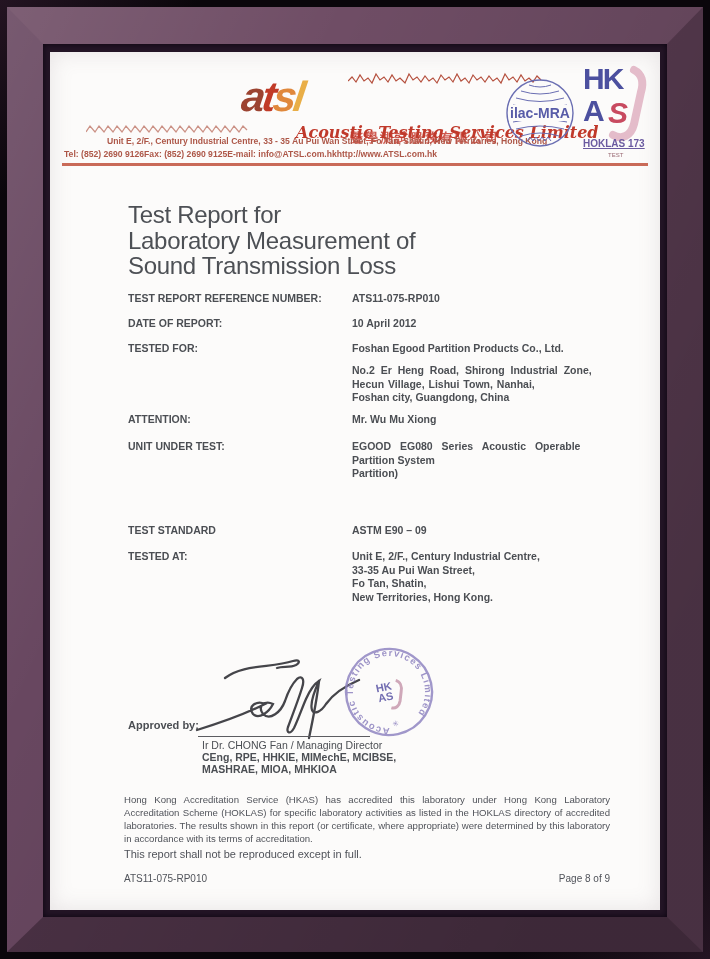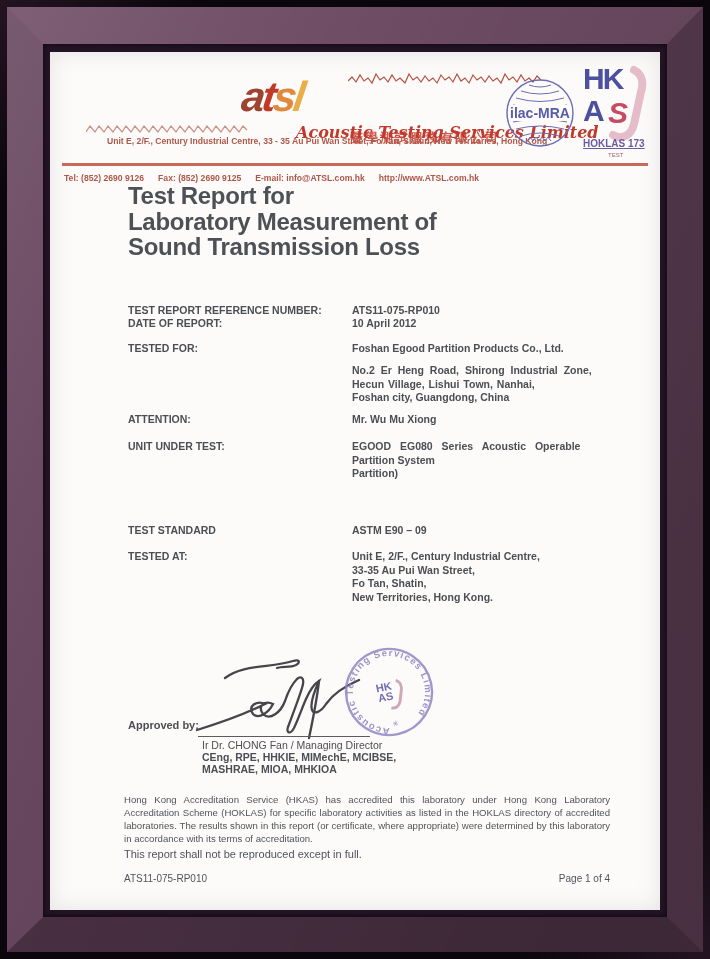--- a/index.html
+++ b/index.html
@@ -30,35 +30,35 @@
     font-style:italic;font-weight:900;font-size:42px;letter-spacing:-3px;line-height:1;}
   .atsl-logo .l-a{color:#9c4331}.atsl-logo .l-t{color:#c13a27}
   .atsl-logo .l-s{color:#e0883c}.atsl-logo .l-l{color:#e9ae47}
   .hdr-chinese{position:absolute;left:300px;top:54px;font-size:13px;font-weight:bold;
     letter-spacing:2px;color:#cf5a50;white-space:nowrap;margin-top:23px;}
   .hdr-script{position:absolute;left:246px;top:71px;font-family:"DejaVu Serif",serif;
     font-style:italic;font-weight:bold;font-size:16px;color:#c0392b;white-space:nowrap;}
   .hdr-address{position:absolute;left:14px;top:84px;width:530px;font-size:8.6px;
     font-weight:bold;color:#ad5748;white-space:nowrap;padding-left:43px;}
   .hdr-contact{position:absolute;left:14px;top:97px;width:530px;font-size:8.6px;
-    font-weight:bold;color:#ad5748;display:flex;gap:14px;white-space:nowrap;margin-top:24px;}
+    font-weight:bold;color:#ad5748;display:flex;white-space:nowrap;}
   .hdr-rule{position:absolute;left:12px;top:111px;width:586px;height:2.5px;background:#c96a58;}
   .ilac-logo{position:absolute;left:455px;top:26px;}
   .hkas-logo{position:absolute;left:532px;top:10px;}
 
   
-  .title{position:absolute;left:78px;top:131px;font-size:24px;font-weight:bold;
+  .title{position:absolute;left:78px;top:150px;font-size:24px;font-weight:normal;
     letter-spacing:-.3px;line-height:25.5px;color:#4d5055;}
 
   
   .field-row{position:absolute;left:78px;width:470px;display:flex;
     font-size:10.5px;font-weight:bold;line-height:13.5px;}
   .flabel{width:224px;flex:none;}
   .fvalue{flex:1;}
-  .row-ref{top:252px}.row-date{top:265px}.row-for{top:290px}.row-addr{top:312px}
+  .row-ref{top:240px}.row-date{top:265px}.row-for{top:290px}.row-addr{top:312px}
   .row-attn{top:361px}.row-unit{top:388px}.row-std{top:472px}.row-at{top:498px}
   .row-addr .fvalue div:nth-child(1){word-spacing:3px;}
   .row-addr .fvalue div:nth-child(2){word-spacing:1px;}
   .row-unit .fvalue div:nth-child(1){word-spacing:6px;}
   .row-unit .fvalue div:nth-child(3){word-spacing:13px;}
 
   
   .sig-svg{position:absolute;left:143px;top:602px;}
   .stamp{position:absolute;left:293px;top:594px;transform:rotate(-12deg);opacity:.85;}
   .sig-line{position:absolute;left:148px;top:684px;width:172px;border-top:1.6px solid #5c5c60;}
@@ -216,16 +216,16 @@
   <div class="sig-name">Ir Dr. CHONG Fan / Managing Director</div>
   <div class="sig-quals">
       <div>CEng, RPE, HHKIE, MIMechE, MCIBSE,</div>
       <div>MASHRAE, MIOA, MHKIOA</div>
     </div>
 
   <div class="accr-para">Hong Kong Accreditation Service (HKAS) has accredited this laboratory under Hong Kong Laboratory Accreditation Scheme (HOKLAS) for specific laboratory activities as listed in the HOKLAS directory of accredited laboratories. The results shown in this report (or certificate, where appropriate) were determined by this laboratory in accordance with its terms of accreditation.</div>
   <div class="repro-note">This report shall not be reproduced except in full.</div>
   <div class="bottom-row">
     <span>ATS11-075-RP010</span>
-    <span>Page 1 of 4</span>
+    <span>Page 8 of 9</span>
   </div>
 
 </div>
 
 </body></html>

